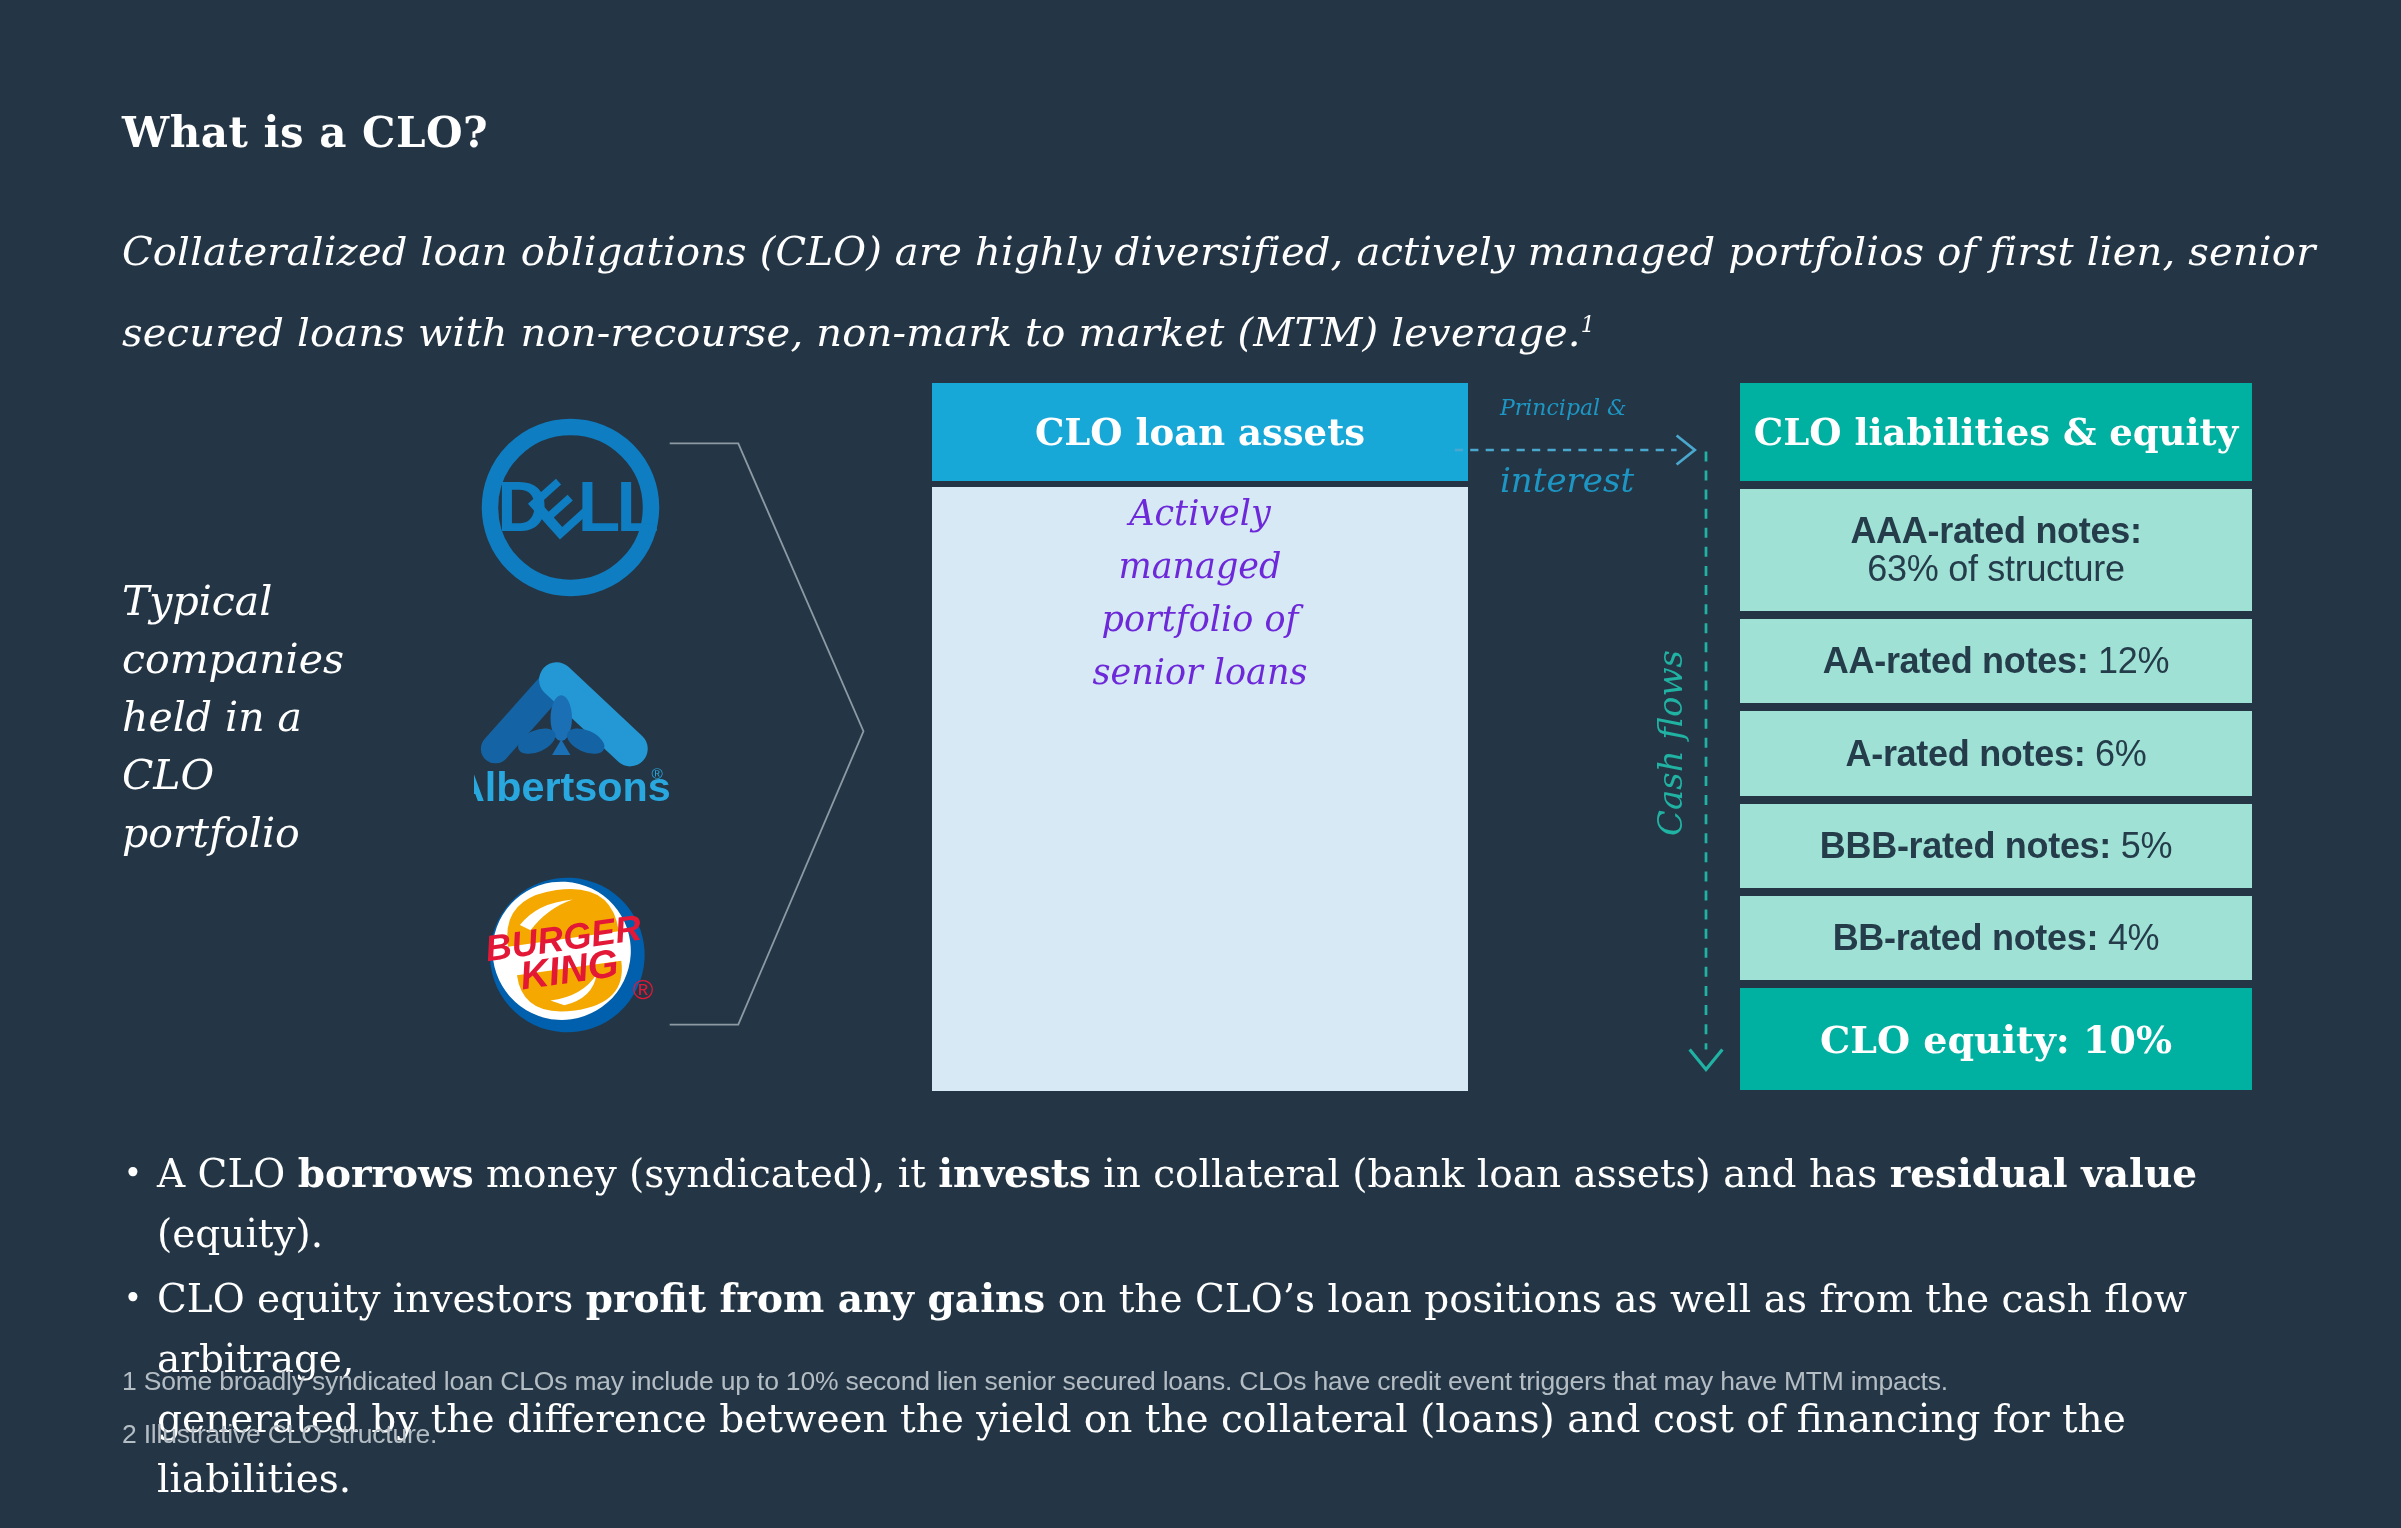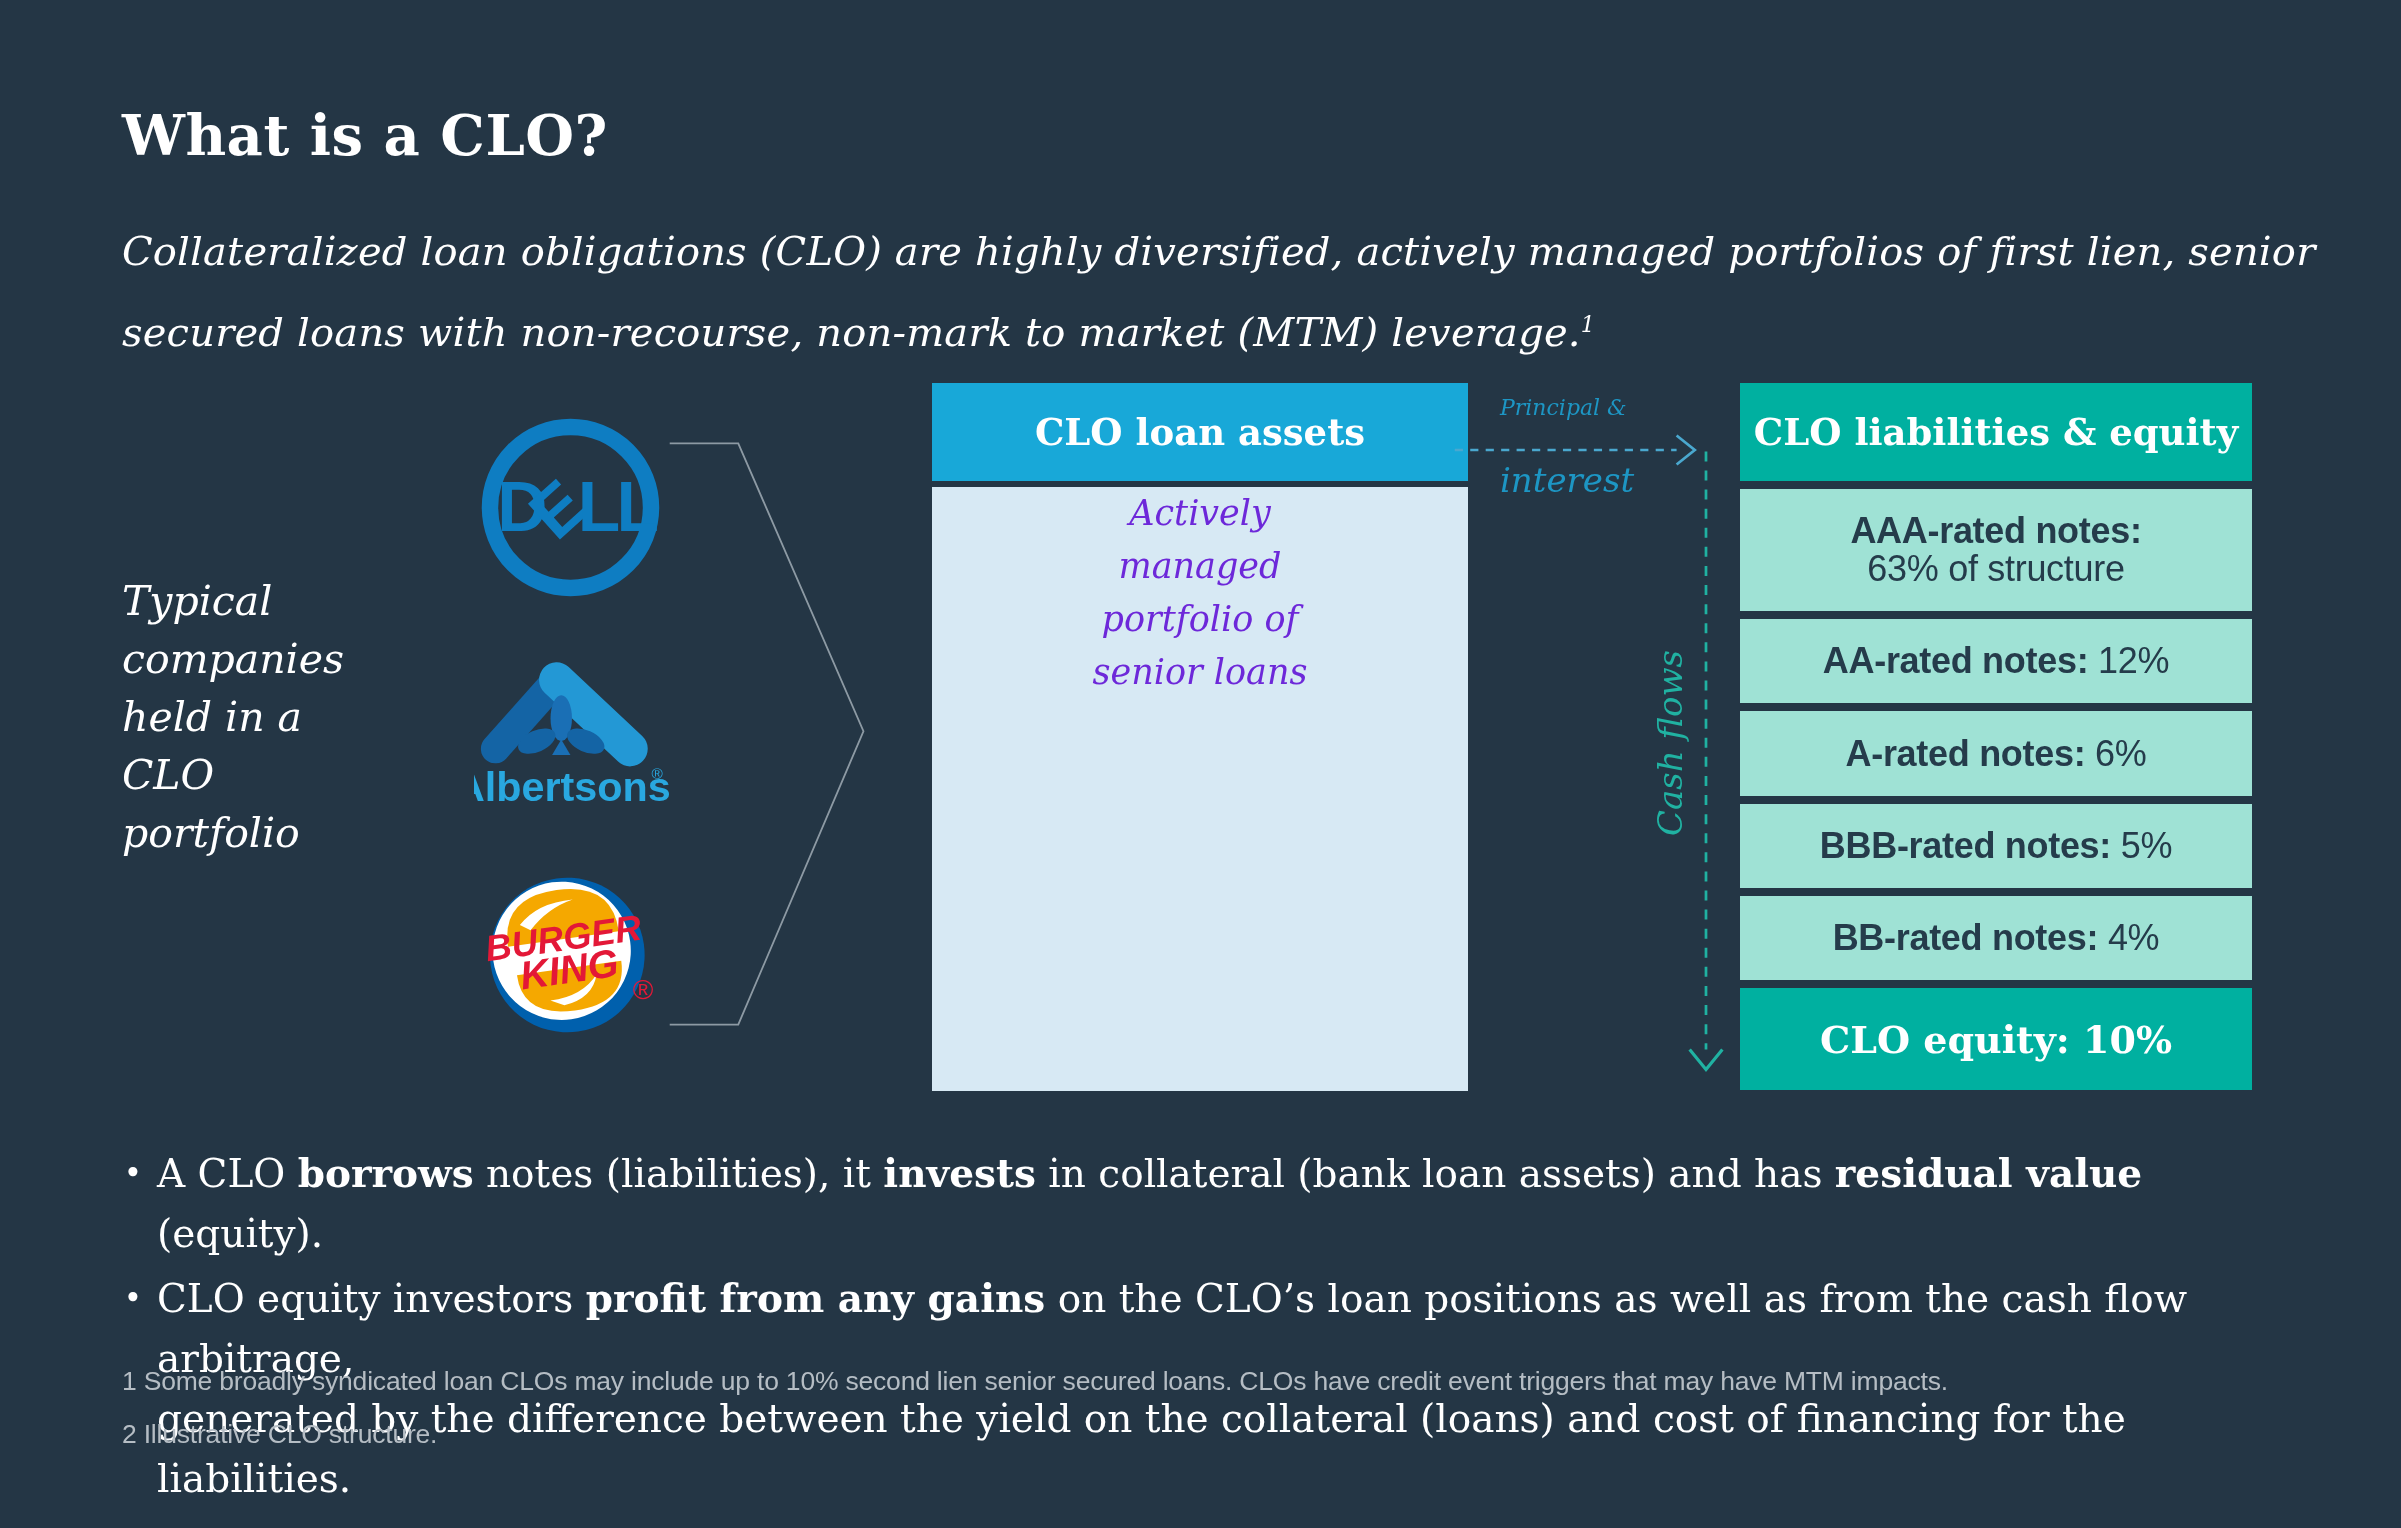--- a/index.html
+++ b/index.html
@@ -1,20 +1,20 @@
 <!DOCTYPE html>
 <html style="font-size:14.6px"><head>
 <meta charset="utf-8">
 <style>
   html,body{margin:0;padding:0;background:#243645;}
   .stage{position:relative;width:2401px;height:1528px;background:#243645;overflow:hidden;
          font-family:"DejaVu Serif","Liberation Serif",serif;color:#ffffff;}
   .abs{position:absolute;}
 
-  .page-title{left:122px;top:102px;font-size:56px;font-weight:700;letter-spacing:0.5px;}
+  .page-title{left:122px;top:108px;font-size:42px;font-weight:700;letter-spacing:0.5px;}
   .intro{left:122px;top:215px;font-size:40px;font-style:italic;line-height:73px;letter-spacing:0.2px;}
   .intro sup{font-size:22px;font-style:italic;}
 
   .left-label{left:122px;top:572px;font-size:41px;font-style:italic;line-height:58px;}
 
   
   .assets-box{left:932px;top:383px;width:536px;}
   .box-header{height:98px;display:flex;align-items:center;justify-content:center;
               font-size:37px;font-weight:700;color:#fff;}
   .assets-header{background:#18a8d8;margin-bottom:5.5px;}
@@ -130,21 +130,21 @@
       <div class="lrow">
         <div><b>BBB-rated notes:</b> <span>5%</span></div>
       </div>
       <div class="lrow">
         <div><b>BB-rated notes:</b> <span>4%</span></div>
       </div>
     <div class="equity-row">CLO equity: 10%</div>
   </div>
 
   <div class="abs bullets">
-      <div class="bullet"><span class="marker">•</span><span>A CLO </span><b>borrows</b><span> notes (liabilities), it </span><b>invests</b><span> in collateral (bank loan assets) and has </span><b>residual value</b><span> (equity).</span></div>
+      <div class="bullet"><span class="marker">•</span><span>A CLO </span><b>borrows</b><span> money (syndicated), it </span><b>invests</b><span> in collateral (bank loan assets) and has </span><b>residual value</b><span> (equity).</span></div>
       <div class="bullet"><span class="marker">•</span><span>CLO equity investors </span><b>profit from any gains</b><span> on the CLO’s loan positions as well as from the cash flow arbitrage,</span><br><span>generated by the difference between the yield on the collateral (loans) and cost of financing for the liabilities.</span></div>
     </div>
 
   <div class="abs footnotes">
       <div class="fn">1 Some broadly syndicated loan CLOs may include up to 10% second lien senior secured loans. CLOs have credit event triggers that may have MTM impacts.</div>
       <div class="fn">2 Illustrative CLO structure.</div>
     </div>
 
 </div>
 

